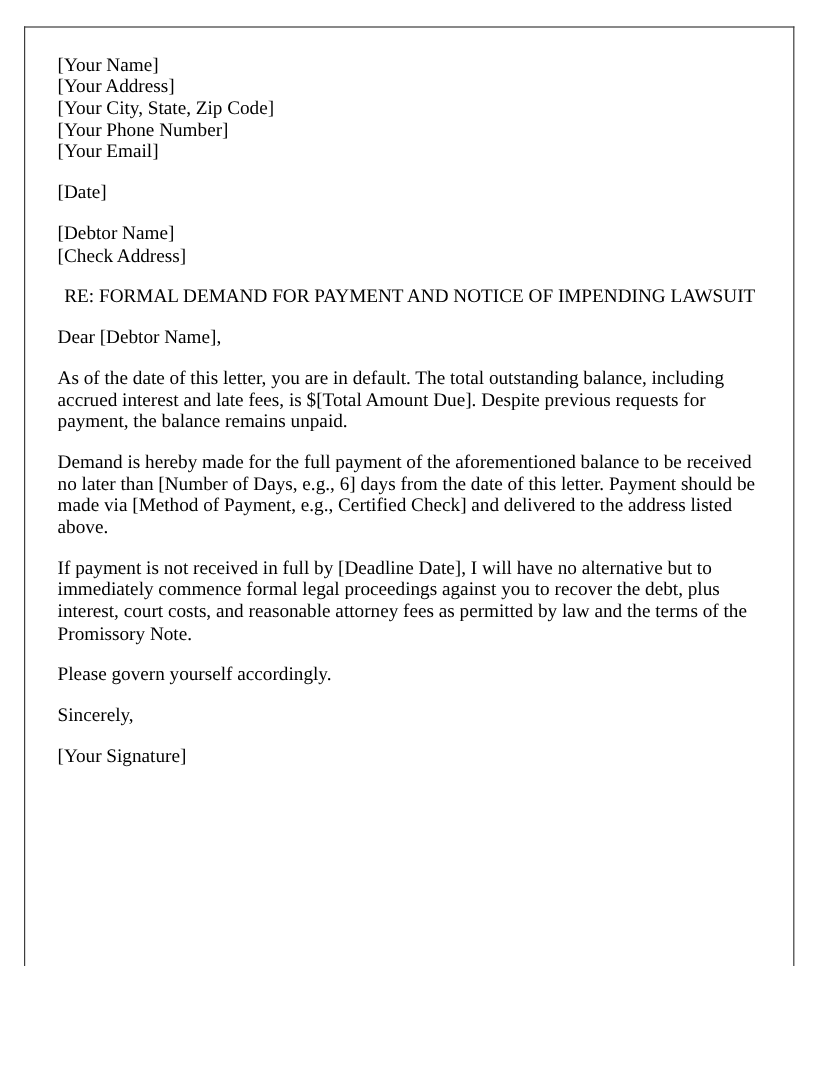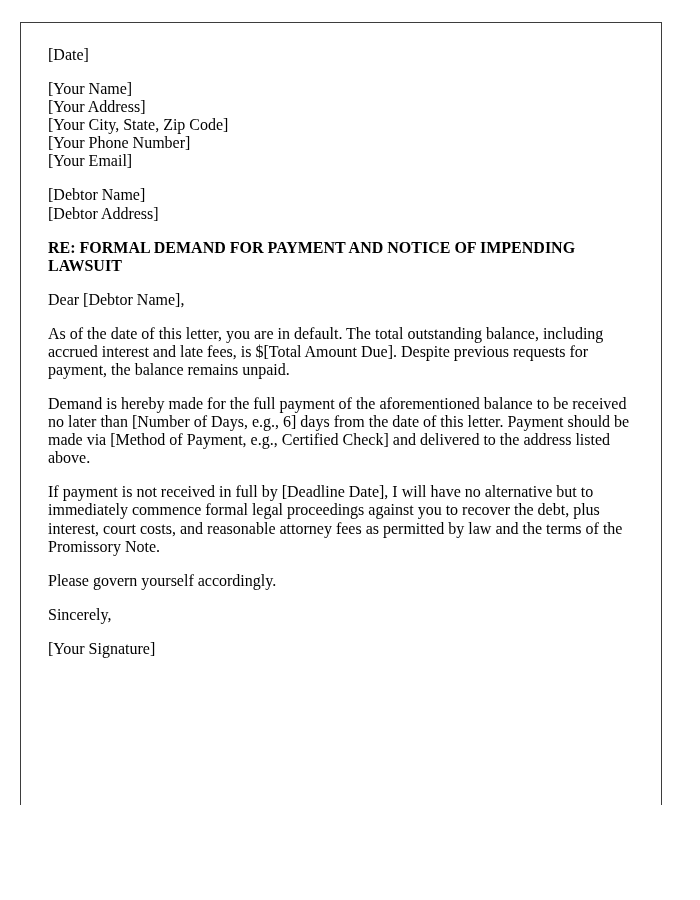--- a/index.html
+++ b/index.html
@@ -28,42 +28,43 @@
     background: #ffffff;
   }
   .letter-body {
     font-size: 16px;
     line-height: 1.13;
   }
   .letter-body p {
     margin: 16px 0;
   }
   .heading {
-    font-weight: bold;
+    font-weight: normal;
+    text-align: center;
   }
 </style>
 </head>
 <body>
 
 <div class="letter-frame">
   <div class="letter-body">
-
-    <p>[Date]</p>
 
     <p>
       <span>[Your Name]</span><br>
       <span>[Your Address]</span><br>
       <span>[Your City, State, Zip Code]</span><br>
       <span>[Your Phone Number]</span><br>
       <span>[Your Email]</span>
     </p>
 
+    <p>[Date]</p>
+
     <p>
       <span>[Debtor Name]</span><br>
-      <span>[Debtor Address]</span><br>
+      <span>[Check Address]</span><br>
     </p>
 
     <p class="heading">RE: FORMAL DEMAND FOR PAYMENT AND NOTICE OF IMPENDING LAWSUIT</p>
 
     <p>Dear [Debtor Name],</p>
 
 
     <p>As of the date of this letter, you are in default. The total outstanding balance, including accrued interest and late fees, is $[Total Amount Due]. Despite previous requests for payment, the balance remains unpaid.</p>
 
 

